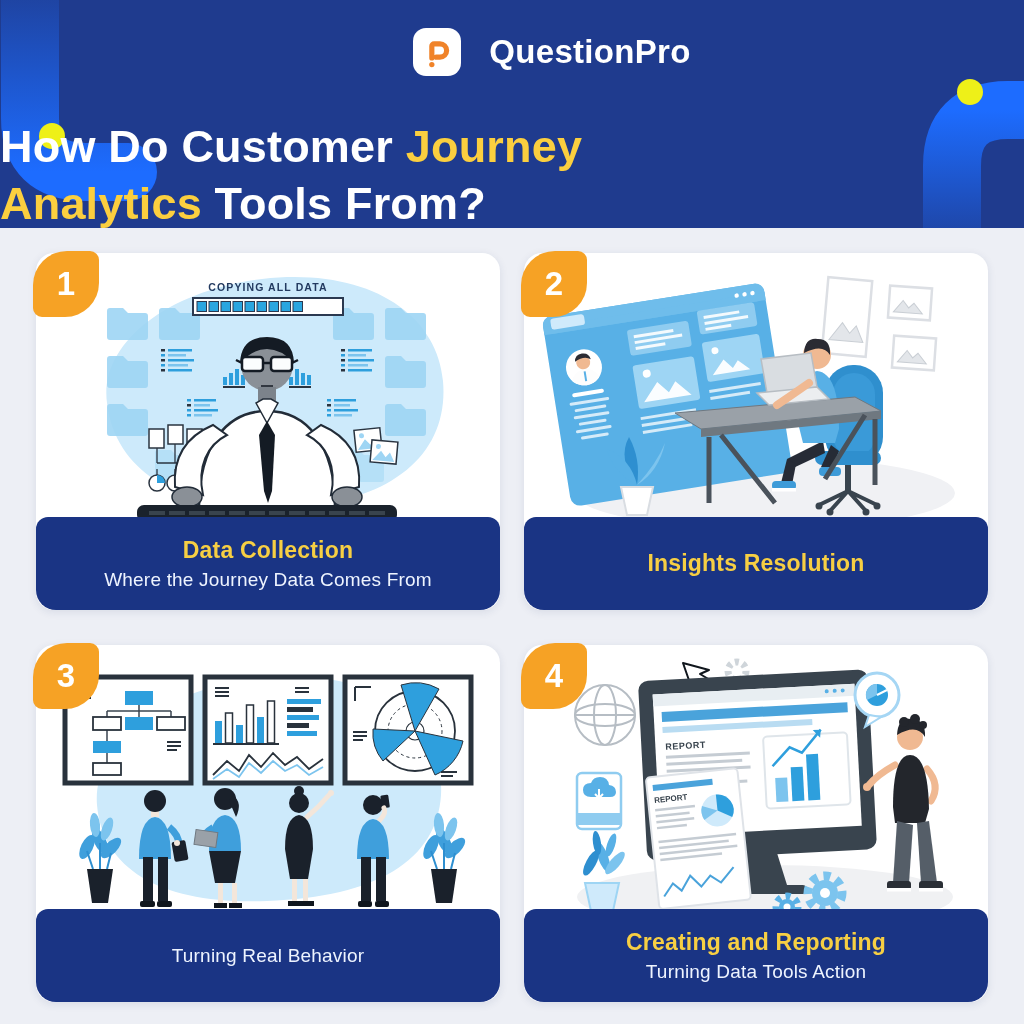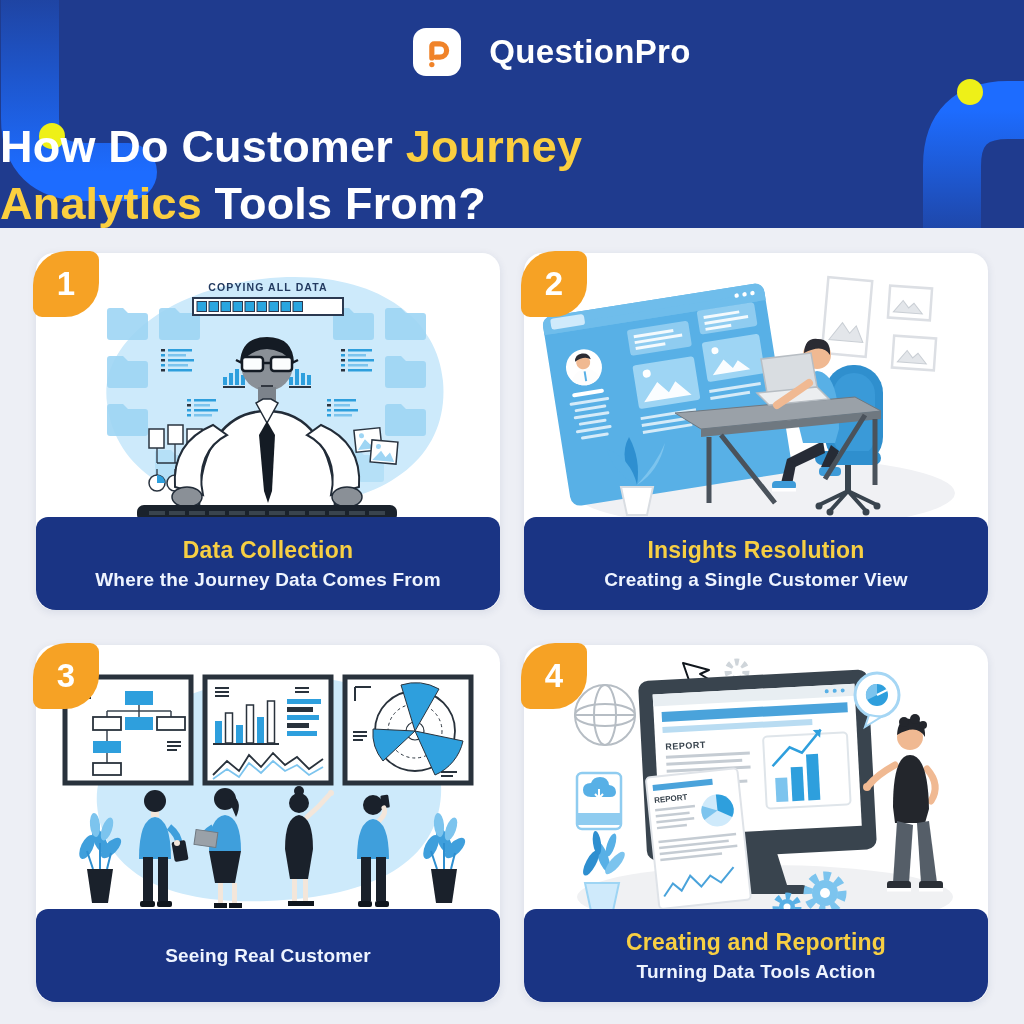--- a/index.html
+++ b/index.html
@@ -23,21 +23,21 @@
         box-shadow:0 2px 8px rgba(25,45,100,.10);}
   .badge{position:absolute;top:-2px;left:-3px;width:66px;height:66px;background:#f6a225;
          border-radius:34px 9px 34px 9px;color:#ffffff;font-size:33px;font-weight:800;
          display:flex;align-items:center;justify-content:center;z-index:3;}
   .illus{position:absolute;top:0;left:0;right:0;bottom:74px;overflow:hidden;border-radius:18px 18px 0 0;}
   .illus svg{width:100%;height:100%;display:block;}
   .caption{position:absolute;left:0;right:0;bottom:0;height:93px;background:#1a3484;
            border-radius:12px 12px 20px 20px;display:flex;flex-direction:column;
            justify-content:center;align-items:center;gap:5px;z-index:2;}
   .cap-title{color:#f7cf43;font-size:23px;font-weight:800;letter-spacing:.2px;}
-  .cap-sub{color:#eef4ff;font-size:19px;font-weight:700;letter-spacing:.2px;}
+  .cap-sub{color:#eef4ff;font-size:19px;font-weight:400;letter-spacing:.2px;}
 
   svg text{font-family:"Liberation Sans",sans-serif;}
 </style>
 </head>
 <body>
 
 <div class="poster">
 
   <header class="header">
     <svg class="decor" viewBox="0 0 1024 228">
@@ -373,21 +373,20 @@
           <g>
             <path d="M112 232 Q92 206 104 184 Q116 206 112 232 Z" fill="#2e8fd0"></path>
             <path d="M112 232 Q88 220 82 196 Q106 206 112 232 Z" fill="#58b0e6"></path>
             <path d="M112 232 Q132 210 140 190 Q134 218 112 232 Z" fill="#7cc4ee"></path>
             <path d="M96 234 H128 L122 262 H102 Z" fill="#ffffff" stroke="#d9dde2" stroke-width="2"></path>
           </g>
         </svg>
       </div>
       <div class="caption">
         <div class="cap-title">Insights Resolution</div>
-        <div class="cap-sub">Creating a Single Customer View</div>
       </div>
     </section>
 
     <section class="card">
       <div class="badge">3</div>
       <div class="illus">
         <svg viewBox="0 0 462 283">
           <path fill="#cdeafb" d="M60 160 C55 95 130 40 235 32 C340 24 408 78 404 150 C400 215 340 252 230 256 C130 260 66 228 60 160 Z"></path>
           <rect x="58" y="264" width="346" height="2.5" fill="#8a94a0" opacity=".55"></rect>
 
@@ -532,21 +531,21 @@
               <ellipse cx="418" cy="203" rx="6" ry="13" transform="rotate(45 418 203)"></ellipse>
               <ellipse cx="402" cy="180" rx="5" ry="12" transform="rotate(-5 402 180)" fill="#7cc4ee"></ellipse>
               <ellipse cx="414" cy="184" rx="5" ry="12" transform="rotate(20 414 184)" fill="#7cc4ee"></ellipse>
             </g>
             <path d="M407 224 V198 M400 224 L394 206 M414 224 L418 208" stroke="#2e8fd0" stroke-width="2" fill="none"></path>
             <polygon points="394,224 420,224 415,258 399,258" fill="#1a212b"></polygon>
           </g>
         </svg>
       </div>
       <div class="caption">
-        <div class="cap-sub">Seeing Real Customer</div>
+        <div class="cap-sub">Turning Real Behavior</div>
       </div>
     </section>
 
     <section class="card">
       <div class="badge">4</div>
       <div class="illus">
         <svg viewBox="0 0 462 283">
           <ellipse cx="240" cy="252" rx="188" ry="32" fill="#f0f1f3"></ellipse>
 
           <g stroke="#b6bdc4" stroke-width="2" fill="none">

